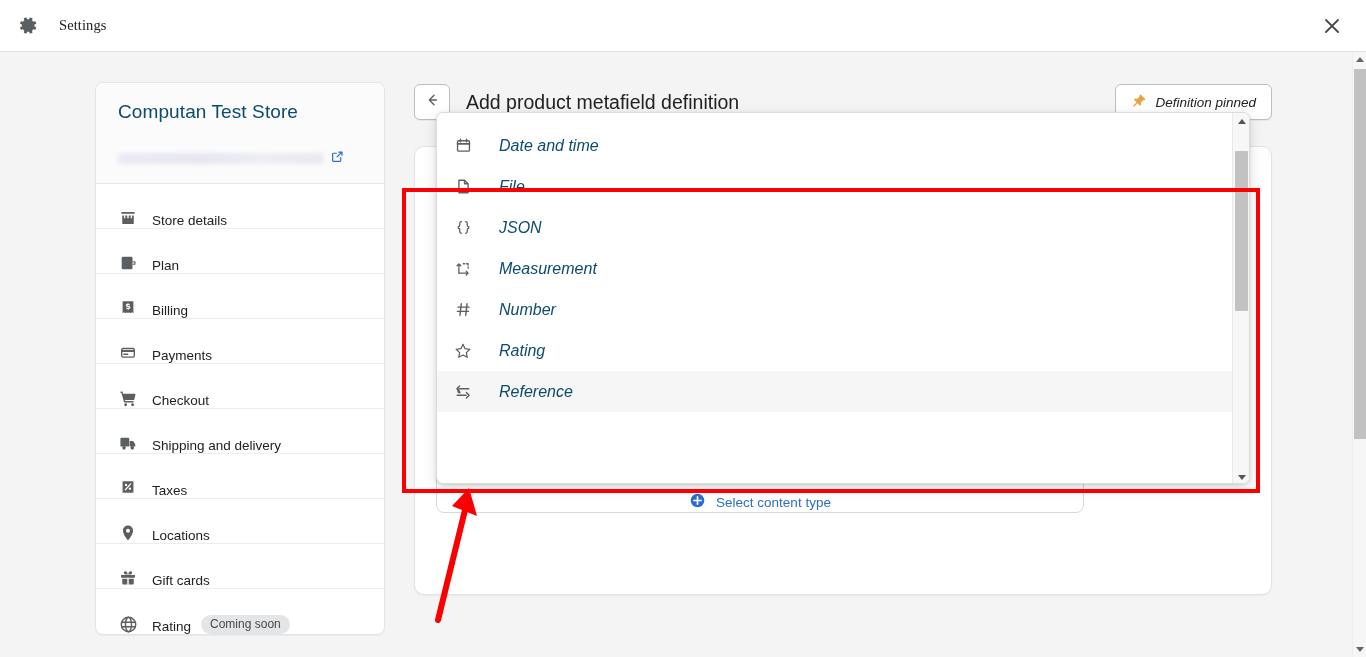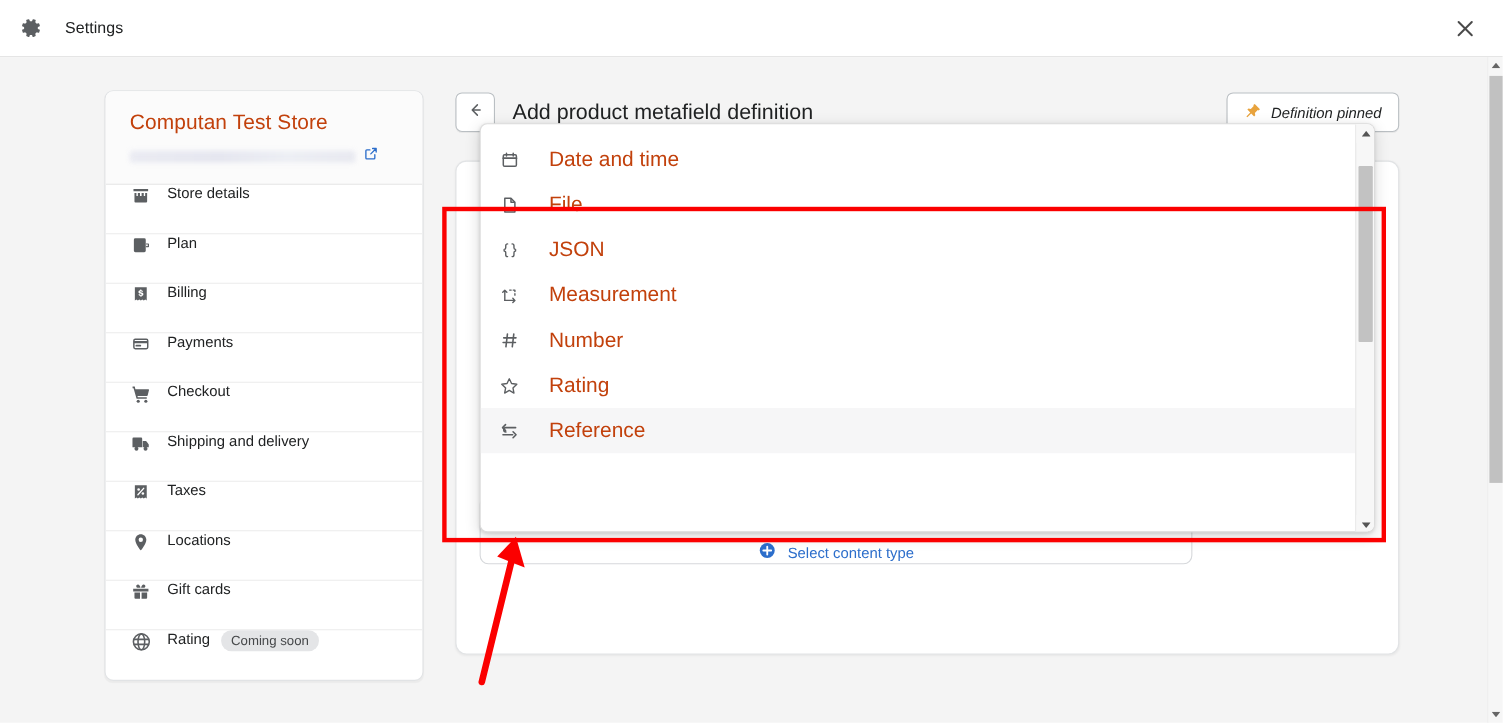--- a/index.html
+++ b/index.html
@@ -14,21 +14,21 @@
   .titlebar {
     position: absolute; top: 0; left: 0;
     width: 1366px; height: 52px;
     background: #ffffff;
     border-bottom: 1px solid #e3e3e3;
     display: flex; align-items: center;
   }
   .tb-gear { margin-left: 18px; display: flex; align-items: center; }
   .tb-title {
     margin-left: 20px;
-    font-size: 14.5px; color: #202223; letter-spacing: .1px;
+    font-size: 14.5px; color: #202223; letter-spacing: .1px; font-family: Liberation Serif, serif;
   }
   .tb-close {
     position: absolute; right: 18px; top: 10px;
     width: 32px; height: 32px;
     display: flex; align-items: center; justify-content: center;
     cursor: pointer;
   }
 
   
   .page {
@@ -47,35 +47,35 @@
     border-radius: 8px;
     box-shadow: 0 1px 1px rgba(0,0,0,.04);
     overflow: hidden;
   }
   .store-head {
     padding: 18px 20px 16px 22px;
     background: #fbfbfb;
     border-bottom: 1px solid #e7e7e7;
   }
   .store-name {
-    font-size: 19px; color: #c2410c; font-weight: 400;
-    letter-spacing: .1px; margin-bottom: 10px;
+    font-size: 19px; color: #0c4a6e; font-weight: 400;
+    letter-spacing: .1px; margin-bottom: 26px;
   }
   .store-url-row { display: flex; align-items: center; gap: 8px; }
   .store-url-blur {
     height: 11px; width: 205px; border-radius: 2px;
     background: linear-gradient(90deg,#e9eaf2 0%,#e4e5ef 40%,#eceef4 70%,#e7e8f0 100%);
     filter: blur(2.2px);
     opacity: .95;
   }
   .ext-icon { flex: none; }
 
   .navitem {
-    display: flex; align-items: flex-start;
-    height: 45px; padding: 0 20px 16px 22px;
+    display: flex; align-items: flex-end;
+    height: 45px; padding: 0 20px 0 22px;
     border-bottom: 1px solid #ededed;
     cursor: pointer;
   }
   .navitem:last-child { border-bottom: none; }
   .navitem .ico {
     width: 20px; height: 20px; flex: none;
     display: flex; align-items: center; justify-content: center;
     color: #5c5f62; margin-right: 14px;
   }
   .navitem .lbl { font-size: 13.5px; color: #202223; }
@@ -149,21 +149,21 @@
     display: flex; align-items: center;
     height: 41px; padding-left: 16px;
     cursor: pointer;
   }
   .dd-item.hover { background: #f6f6f7; }
   .dd-item .ico {
     width: 20px; height: 20px; flex: none;
     display: flex; align-items: center; justify-content: center;
     color: #5c5f62; margin-right: 26px;
   }
-  .dd-item .lbl { font-size: 19px; color: #c2410c; }
+  .dd-item .lbl { font-size: 16px; color: #0c4a6e; font-style: italic; }
 
   
   .dd-sb {
     position: absolute; right: 0; top: 0;
     width: 17px; height: 372px;
     background: #f7f7f7; border-left: 1px solid #e8e8e8;
   }
   .sb-arrow {
     position: absolute; left: 0; width: 17px; height: 17px;
     display: flex; align-items: center; justify-content: center;

